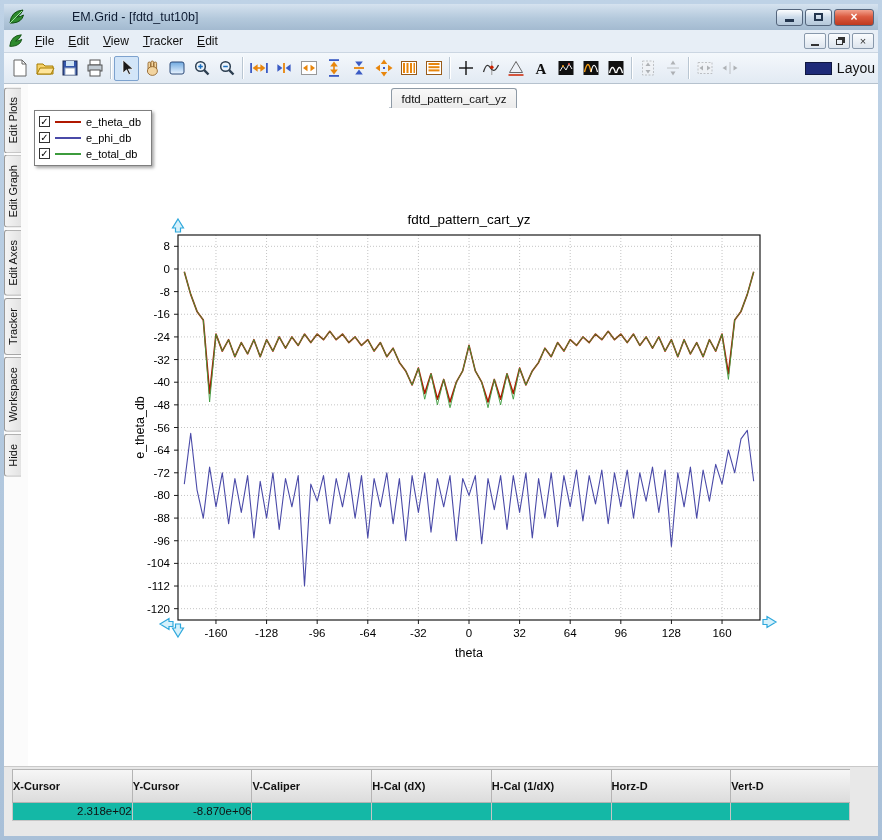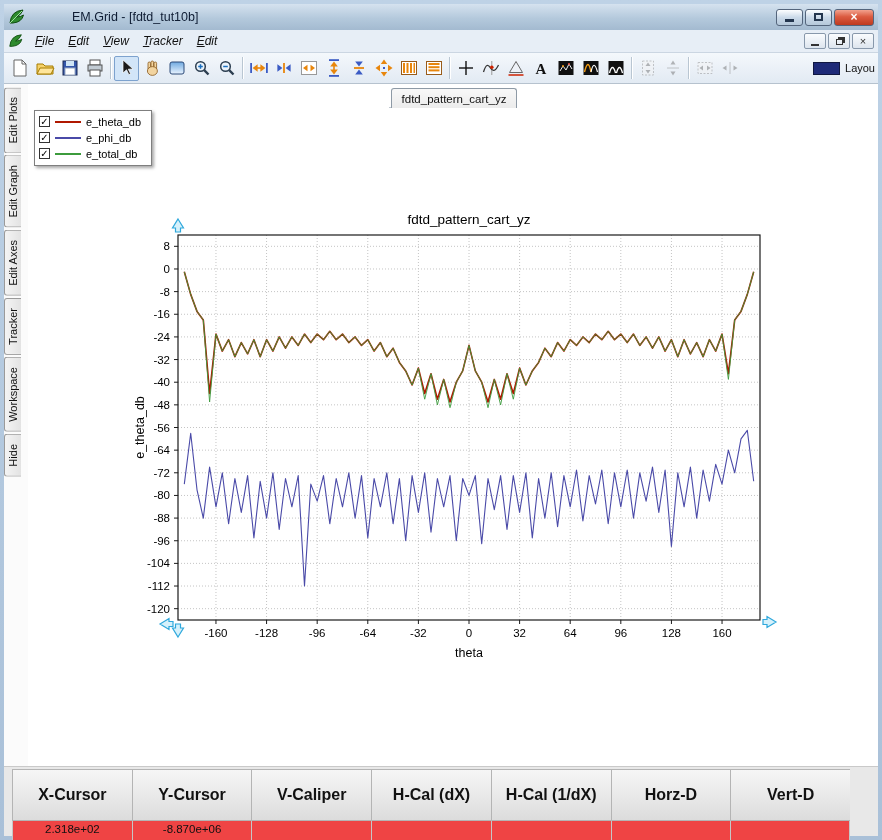--- a/index.html
+++ b/index.html
@@ -18,41 +18,41 @@
   .wbtn.min,.wbtn.max { width:27px; }
   .wbtn.close { width:40px; background:linear-gradient(#F2A28D,#DB5B40 45%,#BF3A20);
                 color:#fff; font-weight:bold; font-size:12px; }
   .glyph-min { width:9px; height:3px; background:#24364E; margin-top:6px; }
   .glyph-max { width:9px; height:8px; border:2px solid #24364E; }
 
   
   .menubar { height:23px; background:#E7EEF6; display:flex; align-items:center;
              padding:0 4px; border-bottom:1px solid #CBD6E2; }
   .menubar .doc-icon { width:16px; height:16px; margin-right:4px; }
-  .menu-item { display:inline-block; font-size:12px; color:#111; padding:3px 7px; cursor:default;font-style:italic; }
+  .menu-item { display:inline-block; font-size:12px; color:#111; padding:3px 7px; cursor:default; }
   .menu-item::first-letter { text-decoration:underline; }
   .mdi-controls { margin-left:auto; display:flex; gap:2px; }
   .mdi-btn { width:22px; height:16px; border:1px solid #8898AB; border-radius:2px;
              background:linear-gradient(#FAFCFE,#DDE5EE); display:flex; align-items:center;
              justify-content:center; color:#333; font-size:11px; }
   .glyph-mmin { width:8px; height:2px; background:#333; margin-top:7px; }
   .glyph-restore { width:7px; height:6px; border:1px solid #333; box-shadow:2px -2px 0 -0px #333; margin:1px 0 0 0; }
 
   
   .toolbar { height:31px; background:linear-gradient(#F4F8FC,#E2EAF3); display:flex;
              align-items:center; padding:0 3px; border-bottom:1px solid #B6C2CE; overflow:hidden; }
   .tbtn { width:25px; height:25px; display:flex; align-items:center; justify-content:center;
           border:1px solid transparent; border-radius:2px; flex:0 0 auto; }
   .tbtn.active { background:#D2E5F8; border-color:#7DA2CE; }
   .tbtn.disabled { opacity:.45; filter:grayscale(1); }
   .tbtn svg { display:block; }
   .tsep { width:1px; height:22px; background:#B9C6D2; box-shadow:1px 0 0 #fff; margin:0 3px; flex:0 0 auto; }
   .layout-area { margin-left:auto; display:flex; align-items:center; gap:5px; padding-left:4px; }
   .layout-chip { width:27px; height:13px; background:#1E2A78; border:1px solid #101740; }
-  .layout-label { font-size:11px; color:#111; white-space:nowrap; }
+  .layout-label { font-size:14px; color:#111; white-space:nowrap; }
 
   
   .content { height:752px; display:flex; flex-direction:column; background:#fff; }
   .workspace-row { flex:1 1 auto; display:flex; min-height:0; }
 
   .side-tabs { width:24px; background:#FBFBFB; padding-top:2px; display:flex;
                flex-direction:column; align-items:flex-start; }
   .vtab { writing-mode:vertical-rl; transform:rotate(180deg); font-size:11px; color:#111;
           background:linear-gradient(90deg,#E3E3E3,#F4F4F4); border:1px solid #9A9A9A;
           border-left:none; border-radius:0 3px 3px 0; padding:9px 2px; margin:1px 0; }
@@ -71,24 +71,24 @@
   .legend-row { display:flex; align-items:center; gap:5px; height:16px; }
   .legend-check { width:11px; height:11px; border:1px solid #333; background:#fff; font-size:10px;
                   line-height:9px; text-align:center; color:#000; }
   .legend-line { width:26px; height:2px; background:#888; }
   .legend-label { font-size:11px; color:#000; }
 
   
   .bottom-panel { height:70px; background:#E8E8E8; border-top:1px solid #C9C9C9; padding:2px 28px 0 8px; }
   .cursor-table { display:grid; grid-template-columns:repeat(7,1fr); }
   .ct-head { background:linear-gradient(#F6F6F6,#DCDCDC); border:1px solid #B4B4B4; border-right:none;
-             font-size:16px; font-weight:bold; text-align:center; padding:16px 0; color:#111; }
+             font-size:11px; font-weight:bold; padding:10px 0; color:#111; }
   .ct-head:last-of-type { border-right:1px solid #B4B4B4; }
-  .ct-val { background:#ef4444; border:1px solid #C6C6C6; border-top:none; border-right:none;
-            font-size:11.5px; text-align:center; padding:2px 0; height:32px; color:#111; }
+  .ct-val { background:#14b8a6; border:1px solid #C6C6C6; border-top:none; border-right:none;
+            font-size:11.5px; text-align:right; padding:2px 0; height:18px; color:#111; }
   .ct-val:last-of-type { border-right:1px solid #C6C6C6; }
 </style>
 </head>
 <body>
 
 <div class="window">
 
   <div class="titlebar">
     <svg class="app-icon" viewBox="0 0 18 18">
       <path d="M2 15 Q3 3 15 2 Q13 7 8.5 9 Q13 9 15.5 7 Q14 14 5 15 Z" fill="#2E8B2E" stroke="#0F4D0F" stroke-width="1"></path>

